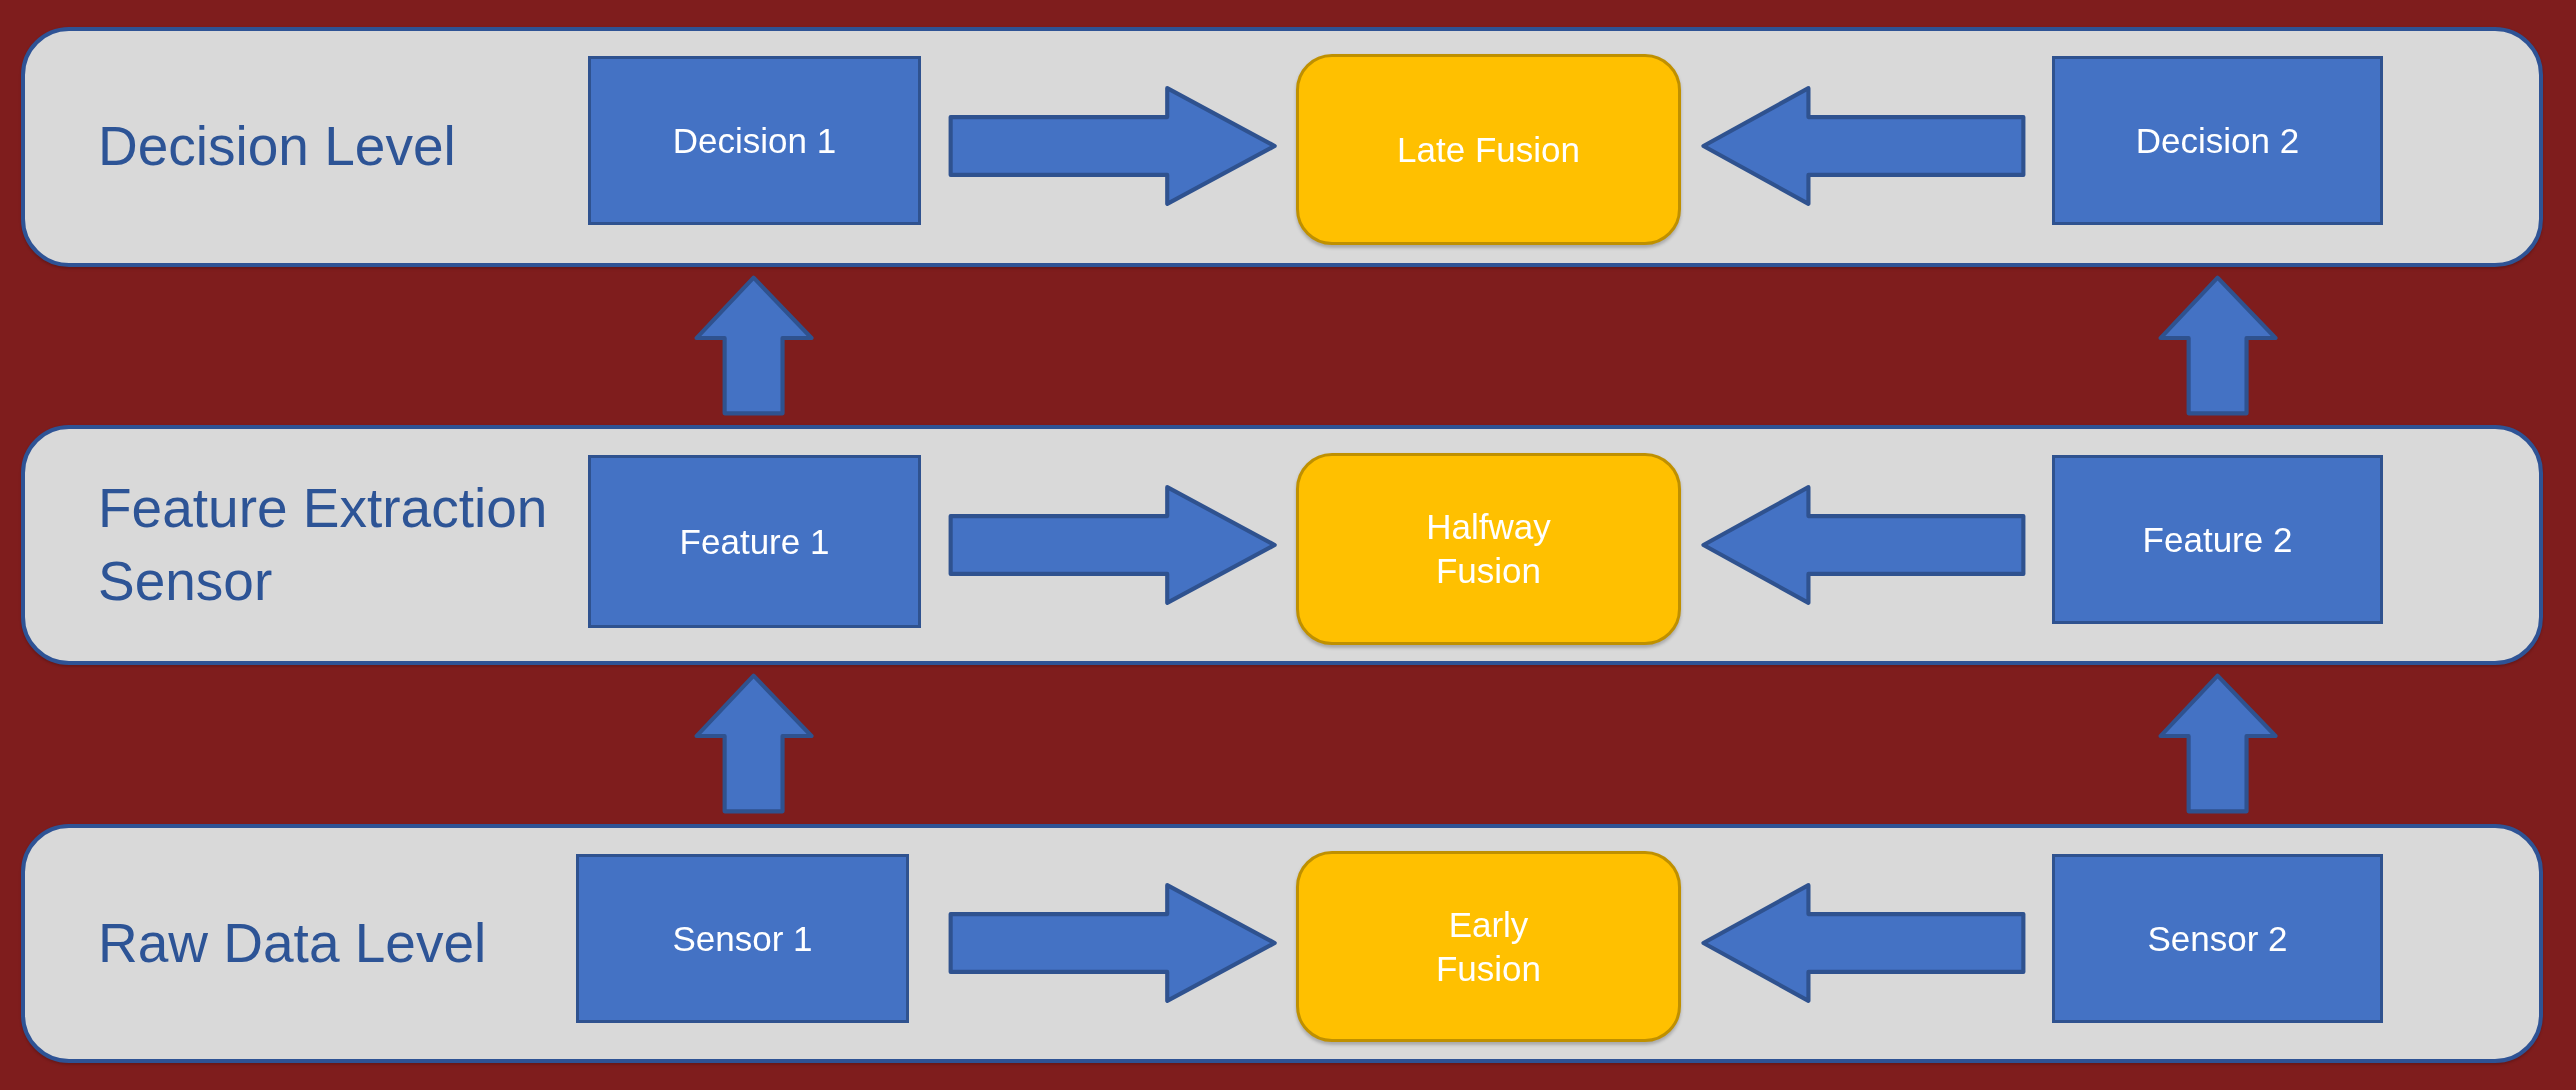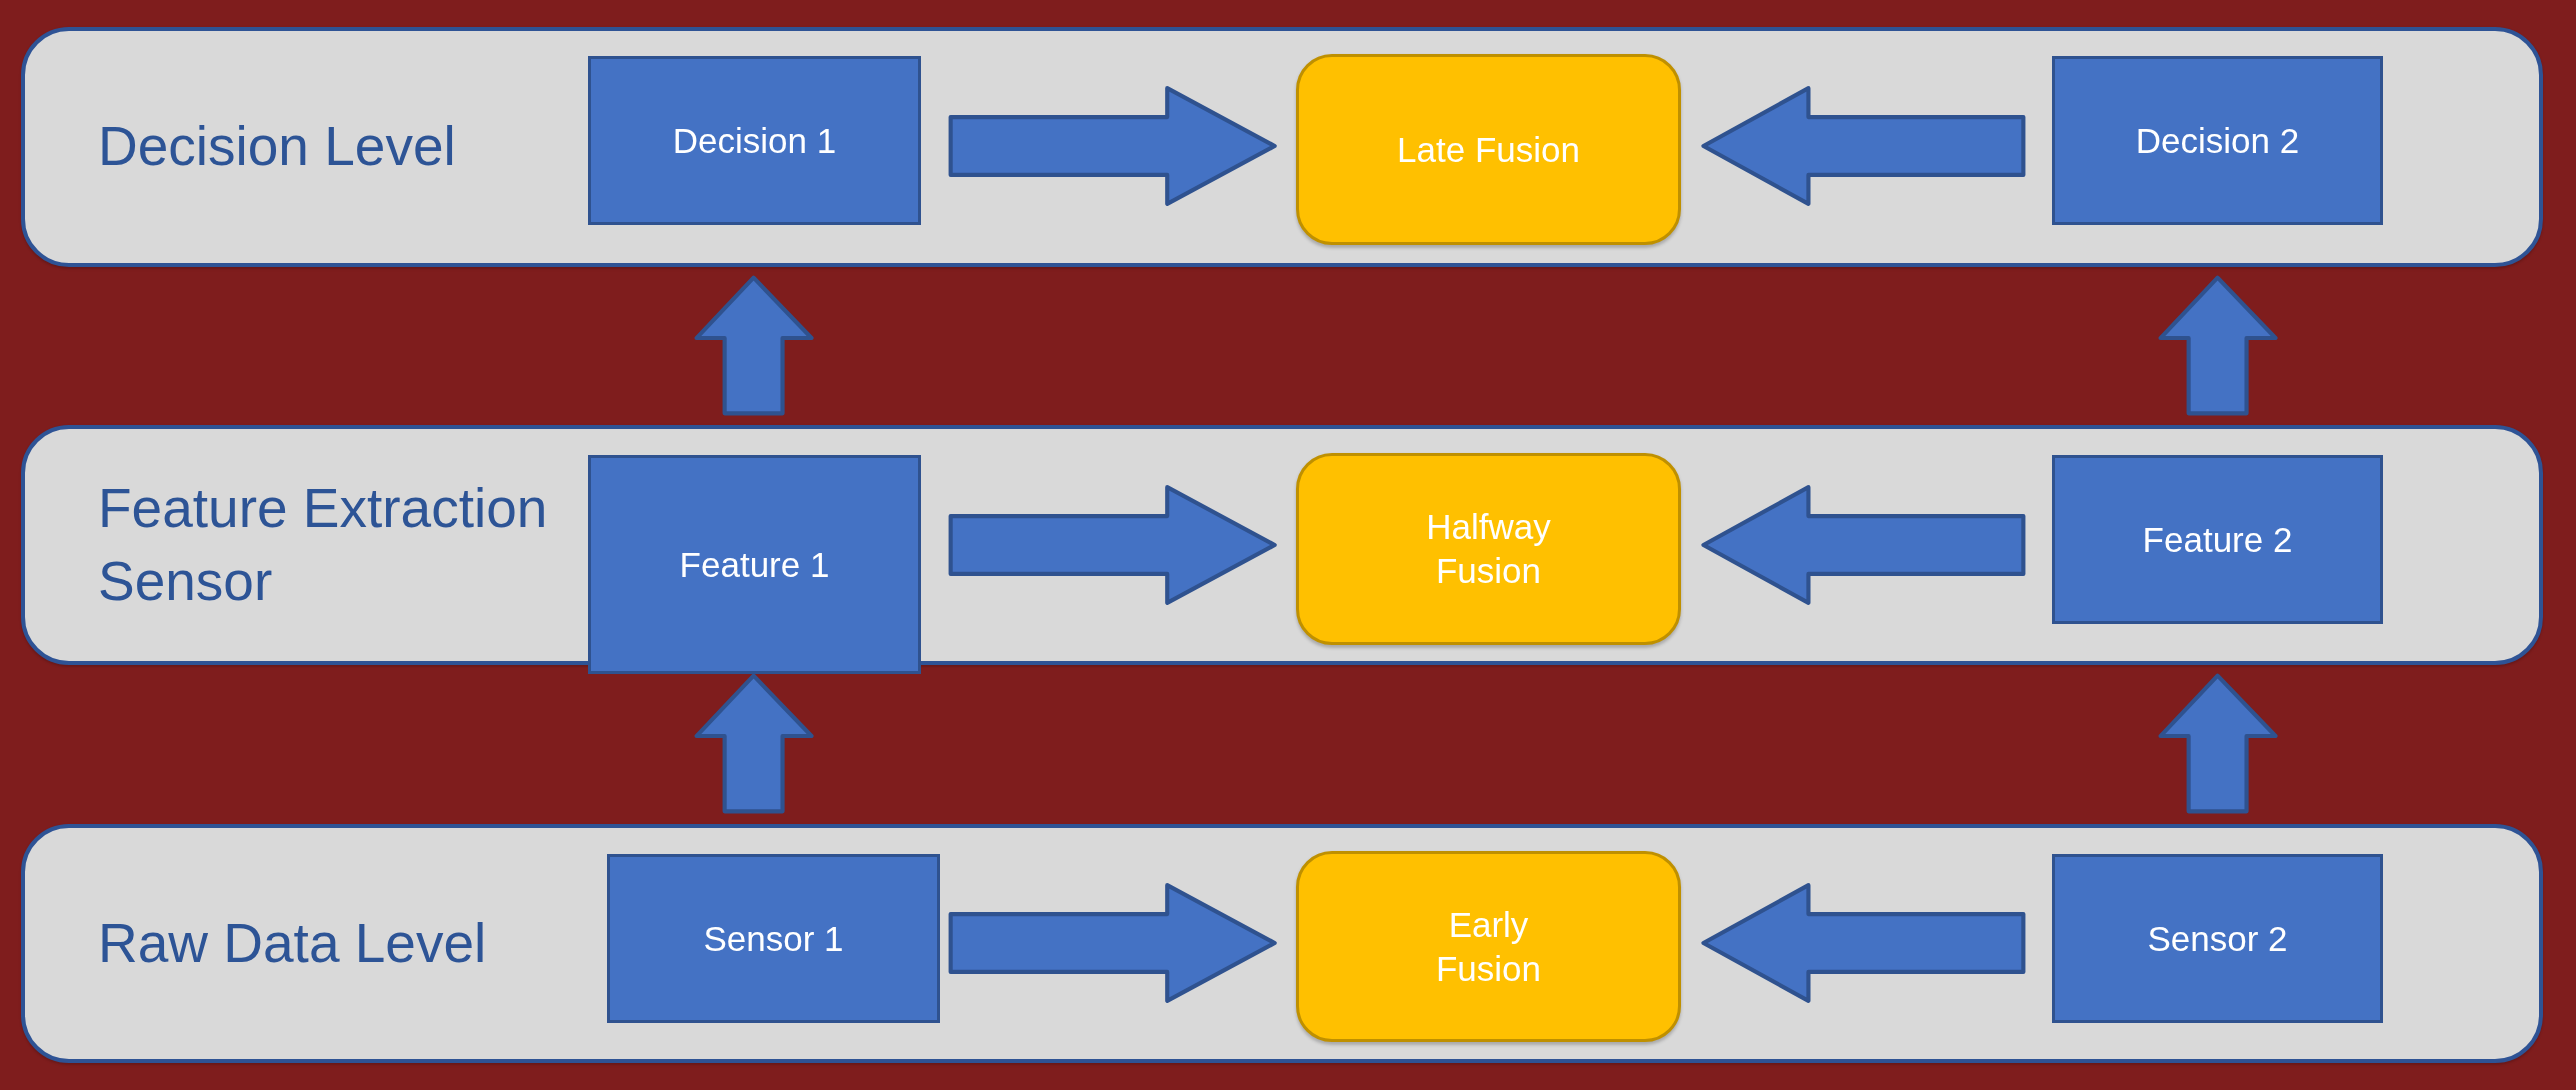--- a/index.html
+++ b/index.html
@@ -89,21 +89,21 @@
     <polygon points="72,3 142,76 107,76 107,167 37,167 37,76 3,76"></polygon>
   </svg>
   <svg class="arrow" style="left:2158px; top:275px;" width="120" height="141" viewBox="0 0 145 170">
     <polygon points="72,3 142,76 107,76 107,167 37,167 37,76 3,76"></polygon>
   </svg>
 
   <div class="band" style="top:425px; height:240px;">
     <div class="band-label">Feature Extraction
 Sensor</div>
   </div>
-  <div class="box blue" style="left:588px; top:455px; width:333px; height:219px;text-align:center;">
+  <div class="box blue" style="left:588px; top:455px; width:333px; height:173px;text-align:center;">
     <span class="box-label">Feature 1</span>
   </div>
   <div class="box orange" style="left:1296px; top:453px; width:385px; height:192px;">
     <span class="box-label">Halfway
 Fusion</span>
   </div>
   <div class="box blue" style="left:2052px; top:455px; width:331px; height:169px;">
     <span class="box-label">Feature 2</span>
   </div>
   <svg class="arrow" style="left:948px; top:483px;" width="331" height="124" viewBox="0 0 400 150">
@@ -116,21 +116,21 @@
   <svg class="arrow" style="left:694px; top:673px;" width="120" height="141" viewBox="0 0 145 170">
     <polygon points="72,3 142,76 107,76 107,167 37,167 37,76 3,76"></polygon>
   </svg>
   <svg class="arrow" style="left:2158px; top:673px;" width="120" height="141" viewBox="0 0 145 170">
     <polygon points="72,3 142,76 107,76 107,167 37,167 37,76 3,76"></polygon>
   </svg>
 
   <div class="band" style="top:824px; height:239px;">
     <div class="band-label">Raw Data Level</div>
   </div>
-  <div class="box blue" style="left:607px; top:854px; width:333px; height:169px;">
+  <div class="box blue" style="left:576px; top:854px; width:333px; height:169px;">
     <span class="box-label">Sensor 1</span>
   </div>
   <div class="box orange" style="left:1296px; top:851px; width:385px; height:191px;">
     <span class="box-label">Early
 Fusion</span>
   </div>
   <div class="box blue" style="left:2052px; top:854px; width:331px; height:169px;">
     <span class="box-label">Sensor 2</span>
   </div>
   <svg class="arrow" style="left:948px; top:881px;" width="331" height="124" viewBox="0 0 400 150">

